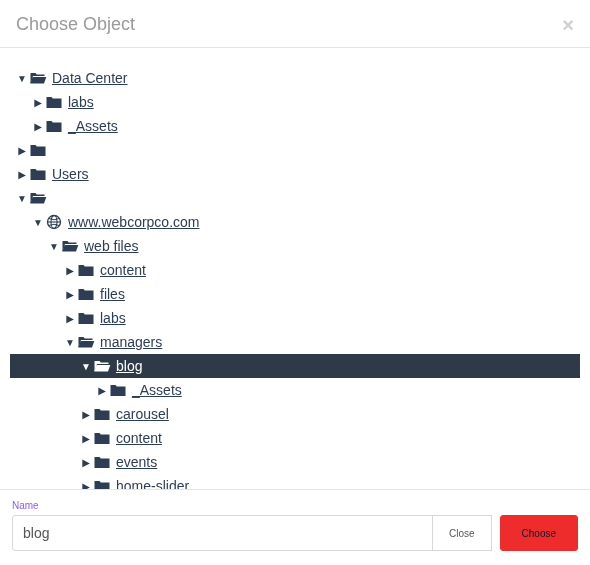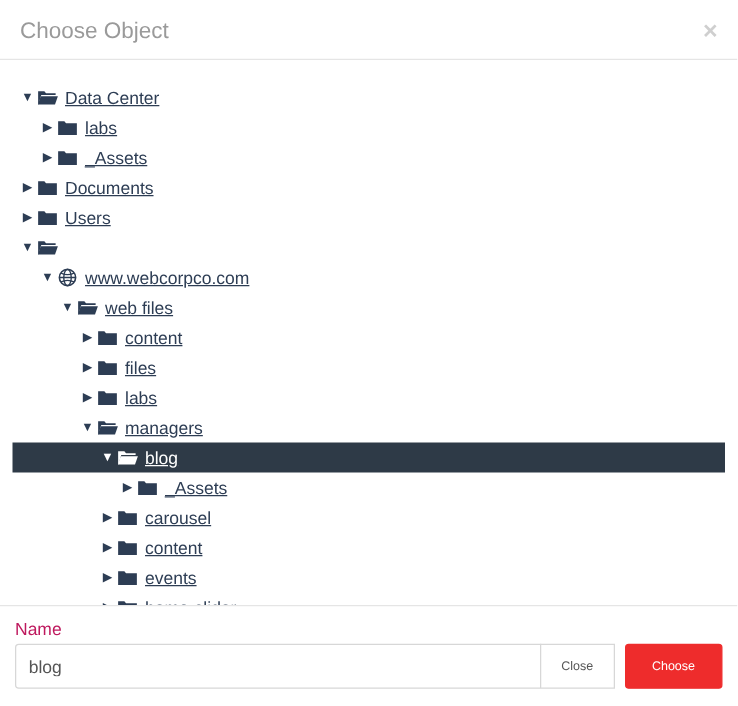--- a/index.html
+++ b/index.html
@@ -78,22 +78,22 @@
   }
   .icon-wrap svg { display: block; fill: #2d3d54; }
   .tree-row.selected .icon-wrap svg { fill: #fff; }
   .label { line-height: 24px; text-decoration: underline; }
   .modal-footer {
     border-top: 1px solid #e5e5e5;
     padding: 10px 12px 14px 12px;
     background: #fff;
   }
   .name-label {
-    font-size: 14px;
-    color: #be185d;
+    font-size: 10px;
+    color: #8b5cf6;
     margin-bottom: 4px;
     display: block;
   }
   .footer-controls {
     display: flex;
     gap: 0;
     align-items: stretch;
   }
   .name-input {
     flex: 1 1 auto;
@@ -112,21 +112,21 @@
     border: 1px solid #d7d7d7;
     background: #fff;
     color: #555;
     cursor: pointer;
     margin-left: -1px;
   }
   .btn-close { border-radius: 0; }
   .btn-choose {
     background: #ee2c2c;
     border-color: #ee2c2c;
-    color: #ffffff;
+    color: #0f172a;
     border-radius: 3px;
     margin-left: 8px;
     padding: 0 21px;
   }
 </style>
 </head>
 <body>
 
 <div class="modal">
   <div class="modal-header">
@@ -164,21 +164,20 @@
           </span>
           <span class="label">_Assets</span>
         </div>
         <div class="tree-row" style="padding-left: 6px;">
           <span class="toggle">▶</span>
           <span class="icon-wrap">
             <svg width="16" height="13" viewBox="0 0 16 13" fill="#2d3d54">
               <path d="M0.5 1 h5 l1.3 1.6 H15.5 V12 H0.5 z"></path>
             </svg>
           </span>
-          <span class="label">Documents</span>
         </div>
         <div class="tree-row" style="padding-left: 6px;">
           <span class="toggle">▶</span>
           <span class="icon-wrap">
             <svg width="16" height="13" viewBox="0 0 16 13" fill="#2d3d54">
               <path d="M0.5 1 h5 l1.3 1.6 H15.5 V12 H0.5 z"></path>
             </svg>
           </span>
           <span class="label">Users</span>
         </div>

